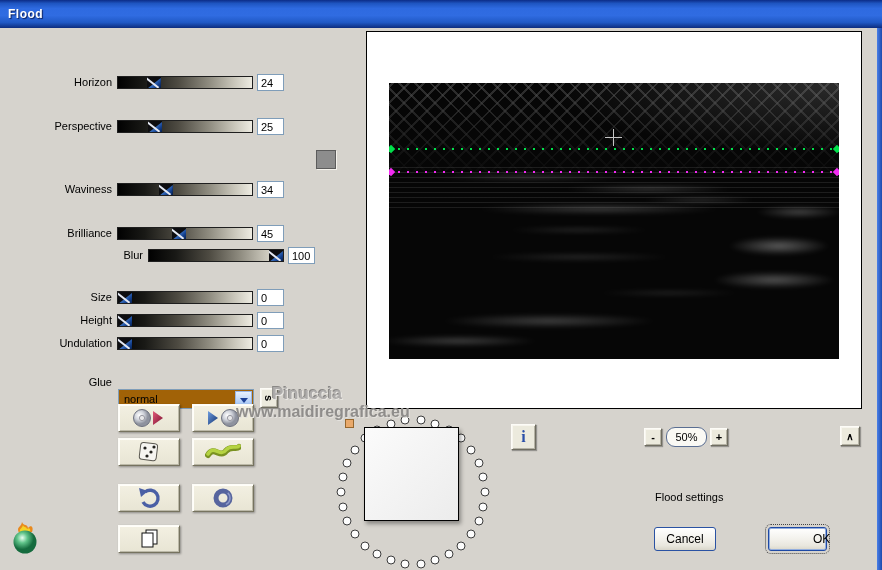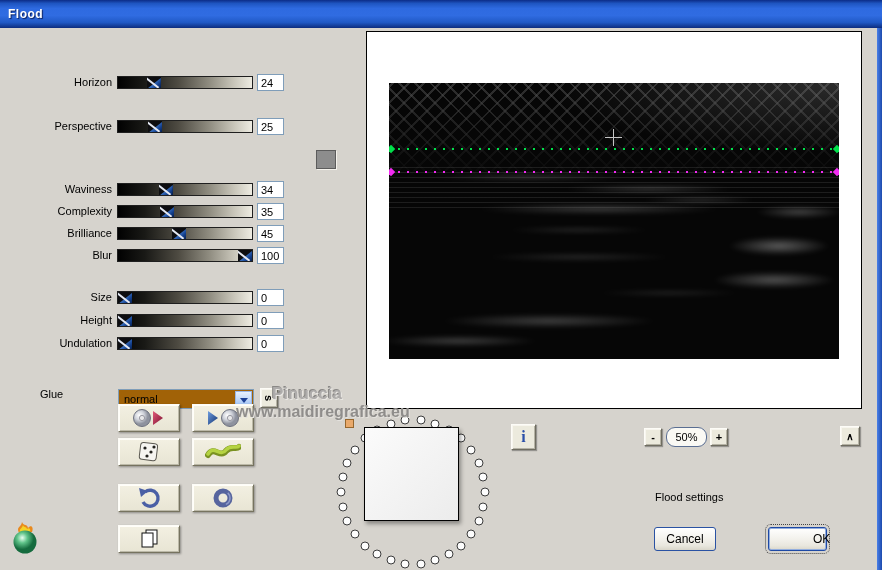--- a/index.html
+++ b/index.html
@@ -30,21 +30,21 @@
   .thumb::after { content:""; position:absolute; left:-2px; top:-1px; width:18px; height:2px;
     background:#e4e8f2; transform-origin:0 0; transform:rotate(38deg); }
   .val { position:absolute; left:257px; top:-2px; width:27px; height:17px;
     border:1px solid #7f9db9; background:#fff; font-family:"Liberation Sans",sans-serif;
     font-size:11px; padding-left:3px; }
 
   .swatch { position:absolute; left:316px; top:150px; width:20px; height:19px;
     background:#8d8d8d; border:1px solid #5c5c5c; box-shadow:1px 1px 0 #f4f2ec; }
 
   
-  .glue-label { position:absolute; left:40px; top:388px; width:72px; }
+  .glue-label { position:absolute; left:40px; top:376px; width:72px; text-align:right; }
   .dropdown { position:absolute; left:118px; top:389px; width:136px; height:20px;
     background:#a16207; border:1px solid #7f9db9; }
   .dd-text { position:absolute; left:5px; top:3px; }
   .dd-arrow { position:absolute; right:1px; top:1px; width:17px; height:16px;
     background:linear-gradient(180deg,#e9f1fd 0%,#c9ddf9 45%,#9cc0f4 100%);
     border:1px solid #9ab8e8; }
   .dd-arrow::after { content:""; position:absolute; left:4px; top:6px;
     border-left:4px solid transparent; border-right:4px solid transparent;
     border-top:5px solid #1c3f94; }
 
@@ -162,37 +162,30 @@
 
 
   <div class="srow" style="top: 155px;">
     <span class="slabel">Waviness</span>
     <div class="track">
       <div class="thumb" style="left: 40.8px;"></div>
     </div>
     <input class="val" value="34" style="">
   </div>
 
-  <div class="srow" style="top: 177px;">
-    <span class="slabel">Complexity</span>
-    <div class="track">
-      <div class="thumb" style="left: 42px;"></div>
-    </div>
-    <input class="val" value="35" style="">
-  </div>
 
   <div class="srow" style="top: 199px;">
     <span class="slabel">Brilliance</span>
     <div class="track">
       <div class="thumb" style="left: 54px;"></div>
     </div>
     <input class="val" value="45" style="">
   </div>
 
-  <div class="srow" style="top: 221px;">
+  <div class="srow" style="top: 221px; margin-left: 31px;">
     <span class="slabel">Blur</span>
     <div class="track">
       <div class="thumb" style="left: 120px;"></div>
     </div>
     <input class="val" value="100" style="">
   </div>
 
   <div class="srow" style="top: 263px;">
     <span class="slabel">Size</span>
     <div class="track">

